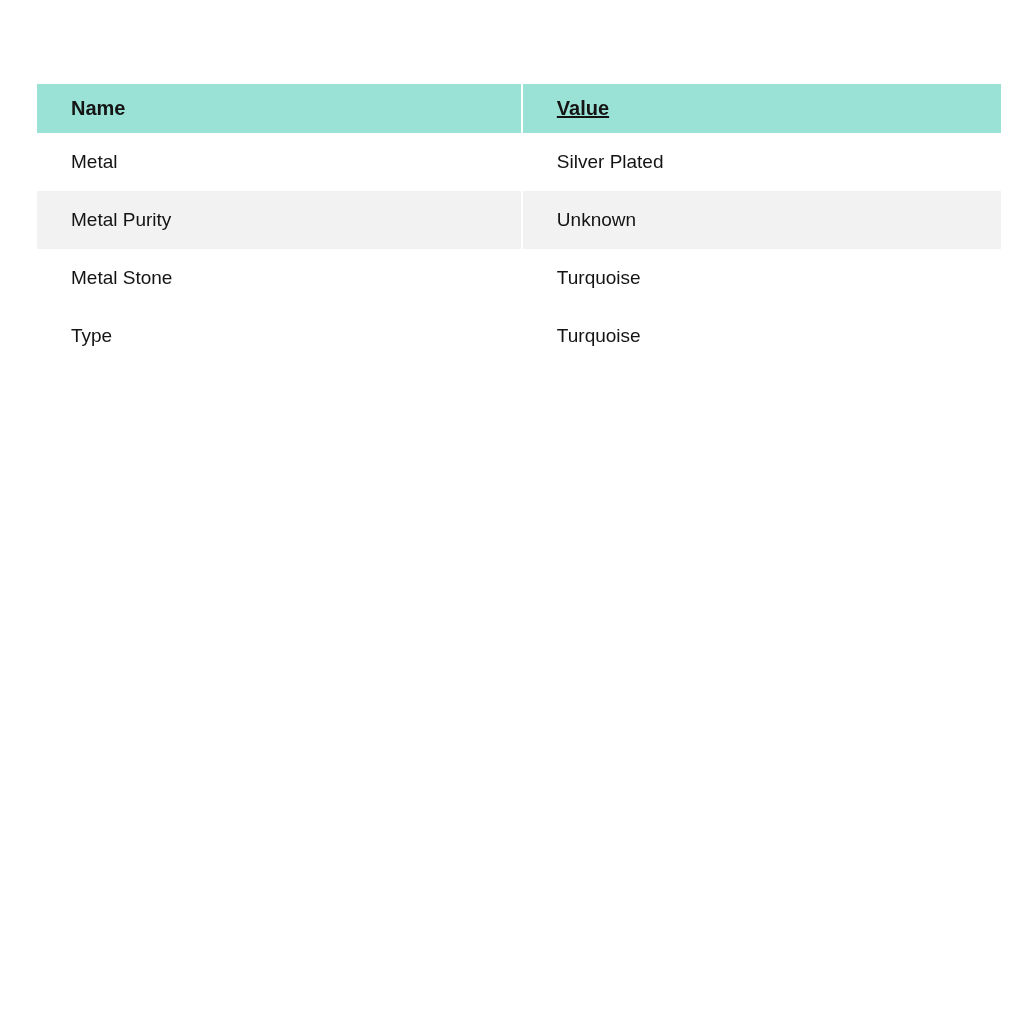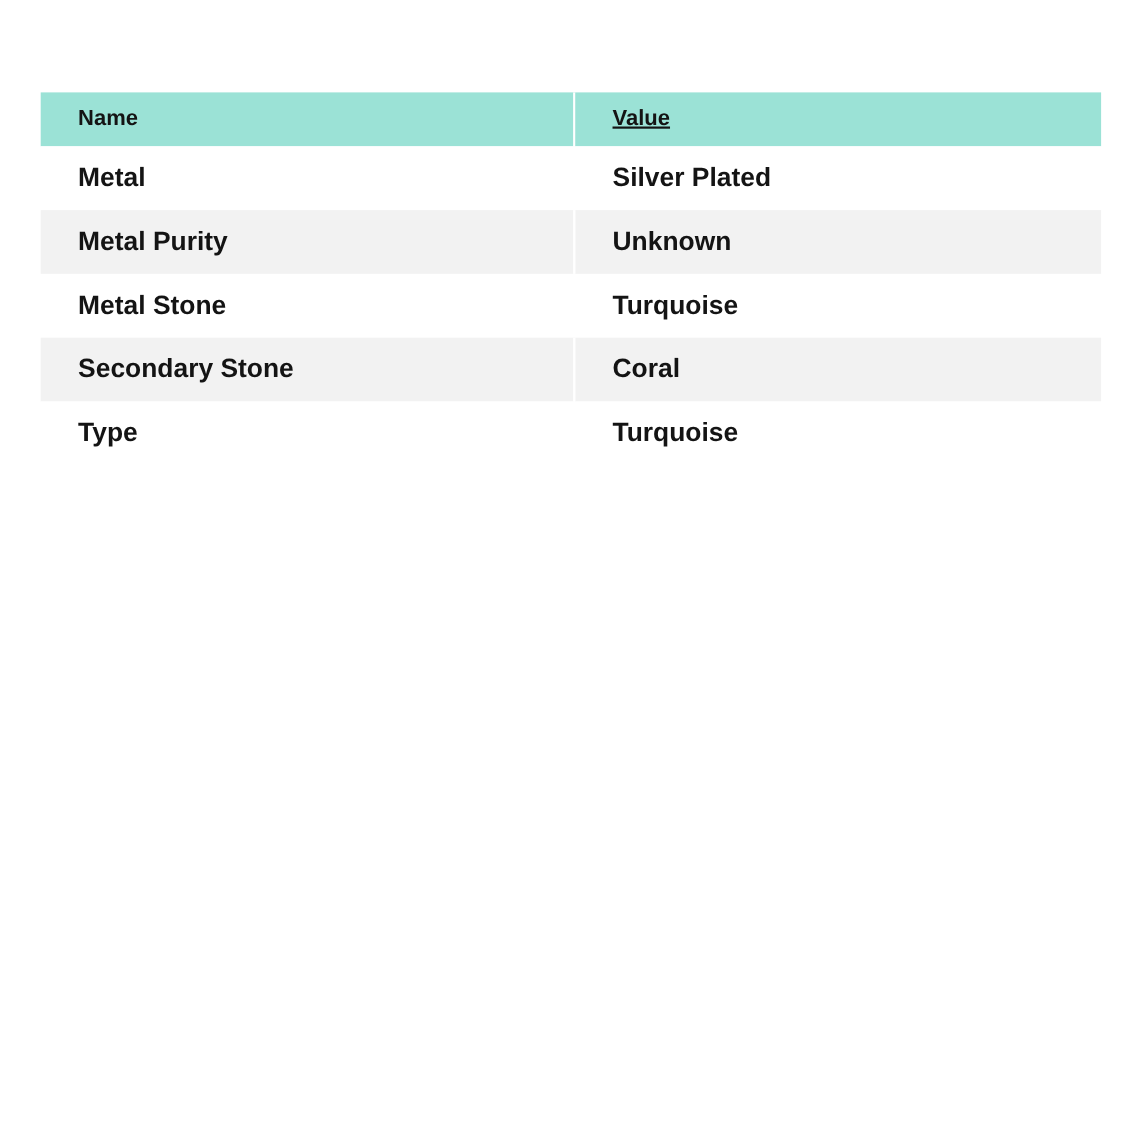--- a/index.html
+++ b/index.html
@@ -32,22 +32,22 @@
     height: 49px;
     text-align: left;
     font-size: 20px;
     font-weight: 600;
     padding-left: 34px;
     vertical-align: middle;
   }
 
   .attr-table td {
     height: 58px;
-    font-size: 24px;
-    font-weight: 700;
+    font-size: 19px;
+    font-weight: 400;
     padding-left: 34px;
     vertical-align: middle;
   }
 
   
   .attr-table th:first-child,
   .attr-table td:first-child {
     width: 50.4%;
     border-right: 2px solid #ffffff;
   }
@@ -69,23 +69,19 @@
           <td>Silver Plated</td>
         </tr>
         <tr style="background: rgb(242, 242, 242);">
           <td>Metal Purity</td>
           <td>Unknown</td>
         </tr>
         <tr style="background: rgb(255, 255, 255);">
           <td>Metal Stone</td>
           <td>Turquoise</td>
         </tr>
-        <tr style="background: rgb(242, 242, 242);">
-          <td>Secondary Stone</td>
-          <td>Coral</td>
-        </tr>
         <tr style="background: rgb(255, 255, 255);">
           <td>Type</td>
           <td>Turquoise</td>
         </tr>
       </tbody>
   </table>
 </div>
 
 </body></html>

